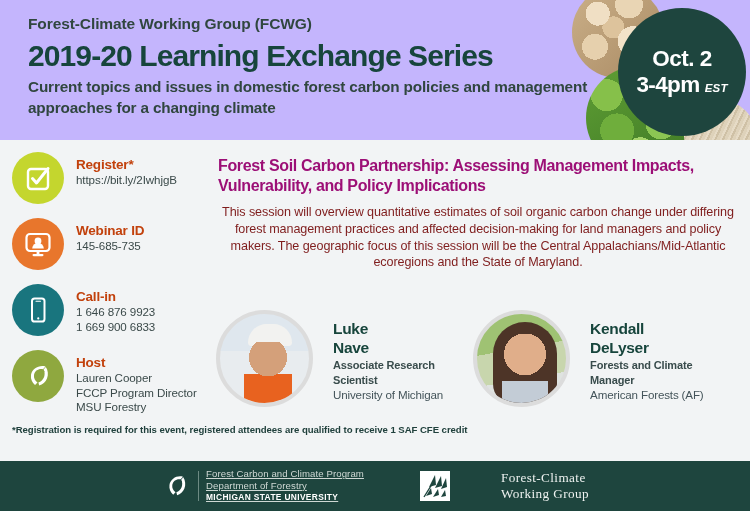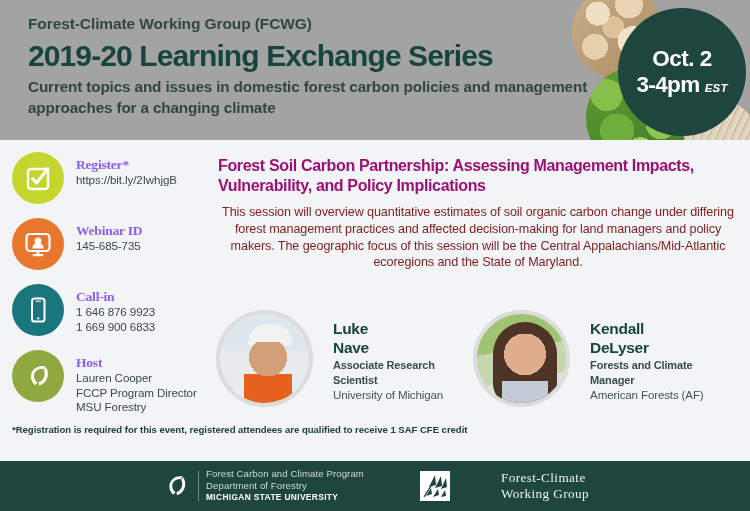--- a/index.html
+++ b/index.html
@@ -8,21 +8,21 @@
     font-family:"Liberation Sans", sans-serif;
     background:#f2f4f5;
     overflow:hidden;
     position:relative;
   }
   .poster { position:relative; width:750px; height:511px; background:#f2f4f5; overflow:hidden; }
 
   
   .header {
     position:absolute; left:0; top:0; width:750px; height:140px;
-    background:#a3a3a3; overflow:hidden;
+    background:#c4b5fd; overflow:hidden;
   }
   .header-text { position:absolute; left:28px; top:14px; width:570px; z-index:5; }
   .org-line {
     font-size:15.5px; font-weight:600; color:#30463f; letter-spacing:-0.1px;
     line-height:20px; margin-bottom:5px;
   }
   .main-title {
     font-size:30px; font-weight:bold; color:#17453c; letter-spacing:-0.9px;
     line-height:34px; margin-bottom:4px;
   }
@@ -72,21 +72,21 @@
   .date-tz { font-size:11.5px; font-weight:bold; font-style:italic; margin-left:5px; letter-spacing:0.2px; }
 
   
   .left-col { position:absolute; left:12px; top:152px; width:200px; }
   .info-row { display:flex; align-items:flex-start; margin-bottom:14px; }
   .info-icon {
     width:52px; height:52px; border-radius:50%; flex:none;
     display:flex; align-items:center; justify-content:center;
   }
   .info-body { margin-left:12px; padding-top:4px; }
-  .info-label { font-size:13.5px; font-weight:bold; color:#8b5cf6; line-height:17px; letter-spacing:-0.2px;font-family:Liberation Serif, serif; }
+  .info-label { font-size:13.5px; font-weight:bold; color:#c2410c; line-height:17px; letter-spacing:-0.2px; }
   .info-value { font-size:11.6px; color:#3b4a4a; line-height:14.6px; letter-spacing:-0.1px; }
 
   
   .main-col { position:absolute; left:218px; top:156px; width:520px; }
   .session-title {
     font-size:16px; font-weight:bold; color:#9c0f76; line-height:19.5px;
     letter-spacing:-0.35px; margin-bottom:9px;
   }
   .session-desc {
     font-size:12.6px; color:#7f1d1d; line-height:16.8px; letter-spacing:-0.1px;text-align:center;
@@ -148,21 +148,21 @@
   .footer {
     position:absolute; left:0; top:461px; width:750px; height:50px;
     background:#1e453e; display:flex; align-items:center; justify-content:center;
   }
   .footer-logo { display:flex; align-items:center; }
   .msu-logo { margin-right:56px; }
   .spartan {
     width:30px; height:32px; flex:none; display:flex; align-items:center; justify-content:center;
   }
   .logo-divider { width:1px; height:30px; background:#6d8a83; margin:0 7px; }
-  .msu-lines { color:#cfd8d4; }
+  .msu-lines { color:#cfd8d4;text-decoration:underline; }
   .msu-l1, .msu-l2 { font-size:9.6px; line-height:11.4px; letter-spacing:0.1px; }
   .msu-l3 { font-size:8.4px; font-weight:bold; line-height:11.4px; letter-spacing:0.35px; margin-top:1px; color:#ffffff; }
   .fcwg-mark { width:30px; height:30px; flex:none; margin-right:9px; }
   .fcwg-lines { color:#eef2f0;margin-left:42px; }
   .fcwg-l1, .fcwg-l2 {
     font-size:13.2px; line-height:15.6px; letter-spacing:0.4px;
     font-family:"Liberation Serif", serif;
   }
 </style>
 </head>

